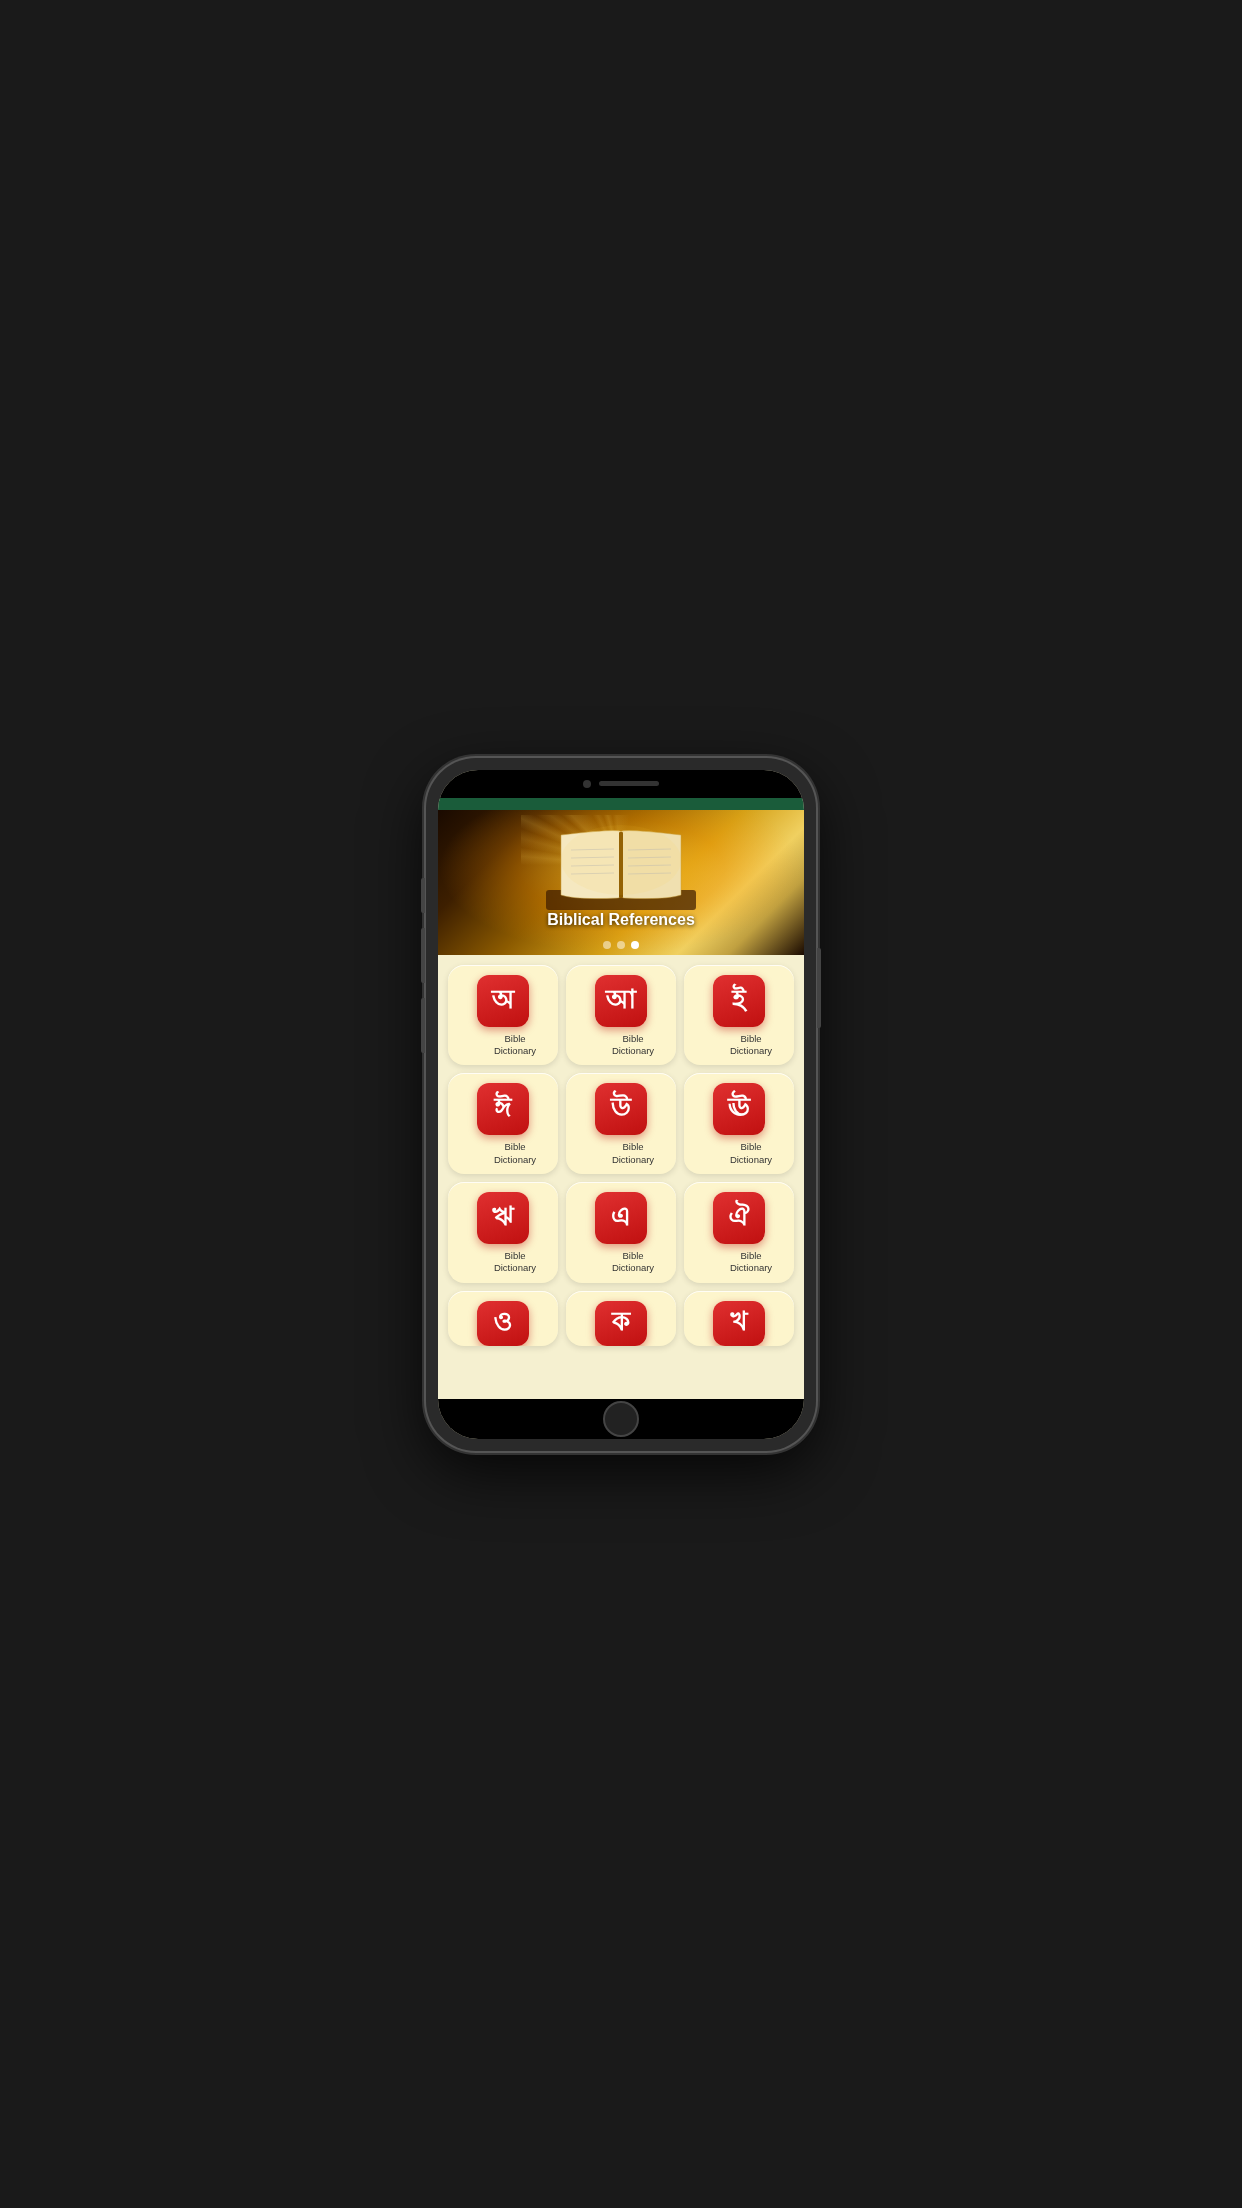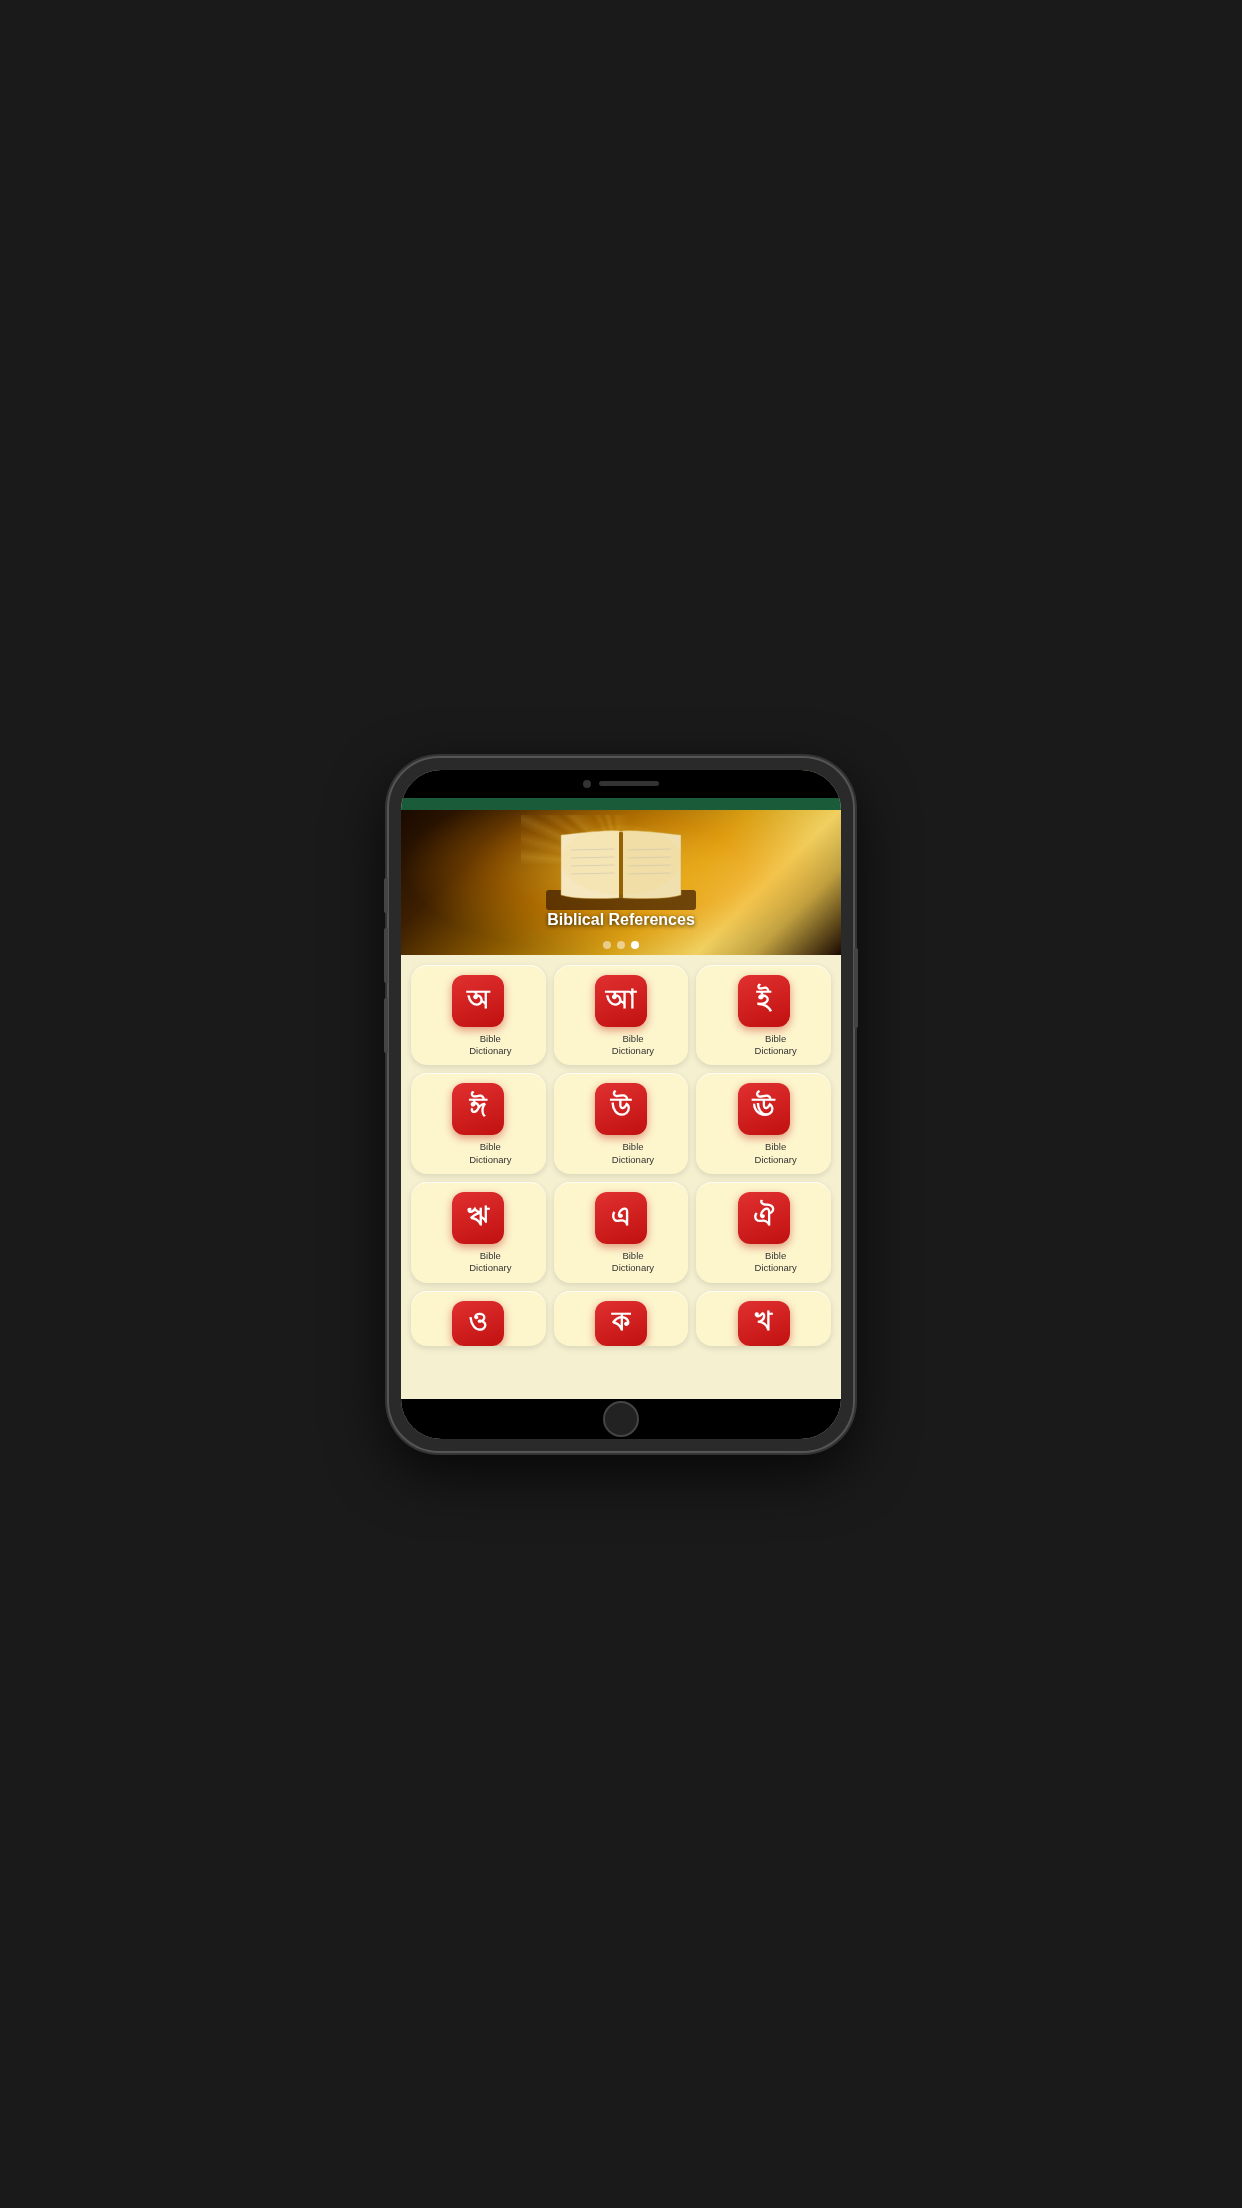--- a/index.html
+++ b/index.html
@@ -7,21 +7,21 @@
     body {
       background: #1a1a1a;
       display: flex;
       justify-content: center;
       align-items: center;
       min-height: 100vh;
       font-family: -apple-system, BlinkMacSystemFont, 'Segoe UI', sans-serif;
     }
 
     .phone-frame {
-      width: 464px;
+      width: 390px;
       height: 693px;
       background: #2a2a2a;
       border-radius: 50px;
       padding: 12px;
       box-shadow:
         0 0 0 2px #555,
         0 0 0 4px #333,
         0 20px 60px rgba(0,0,0,0.8);
       position: relative;
     }

